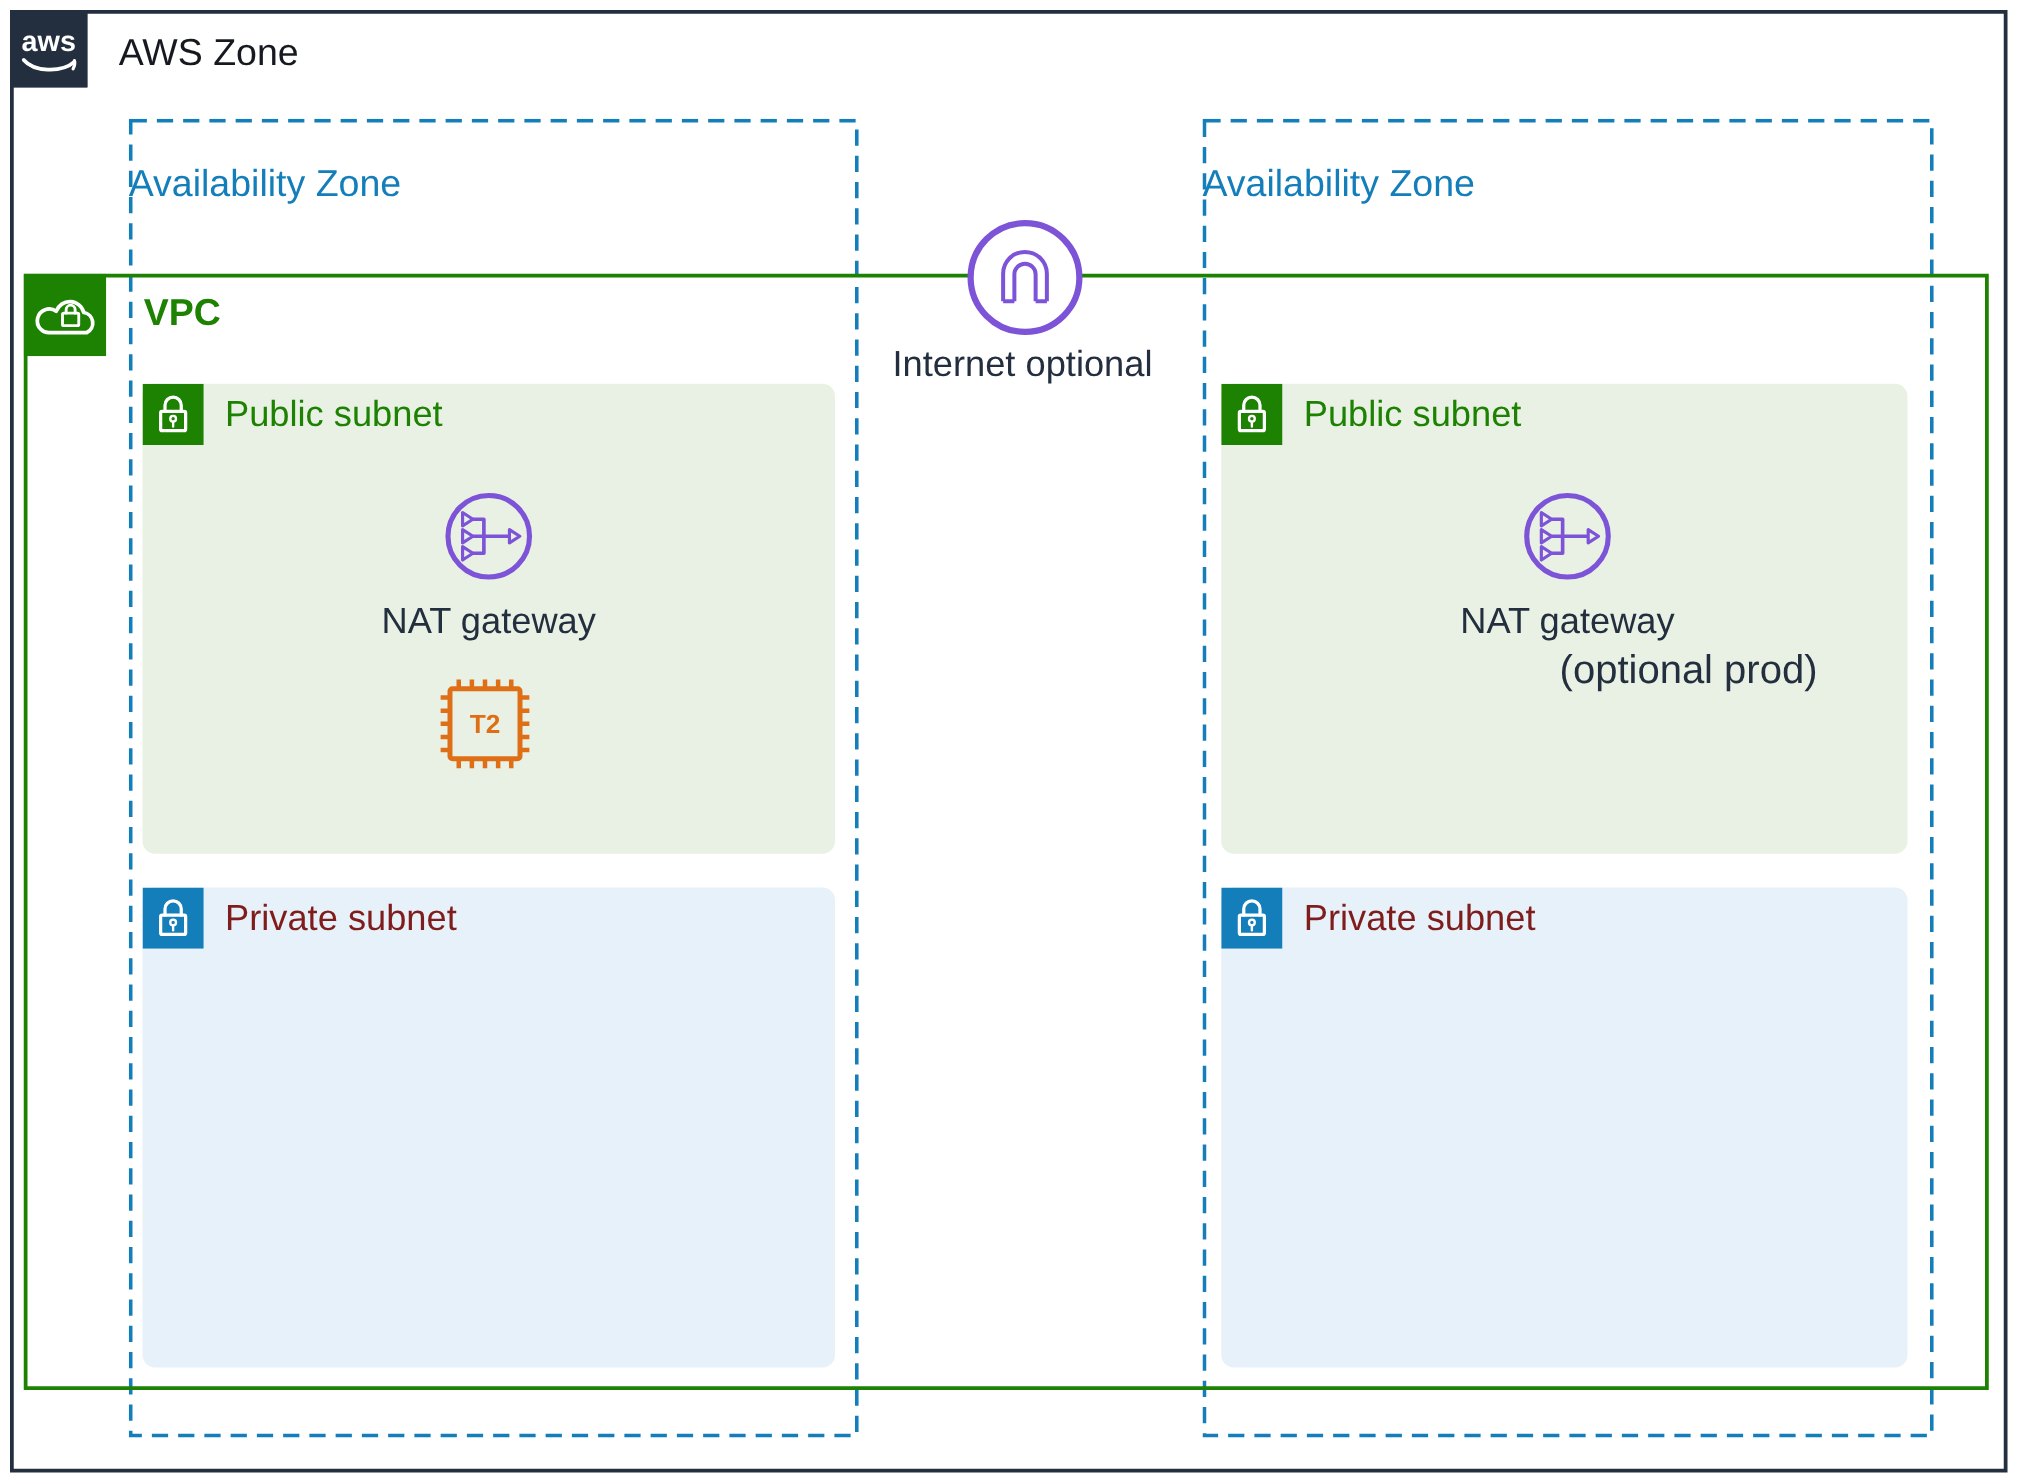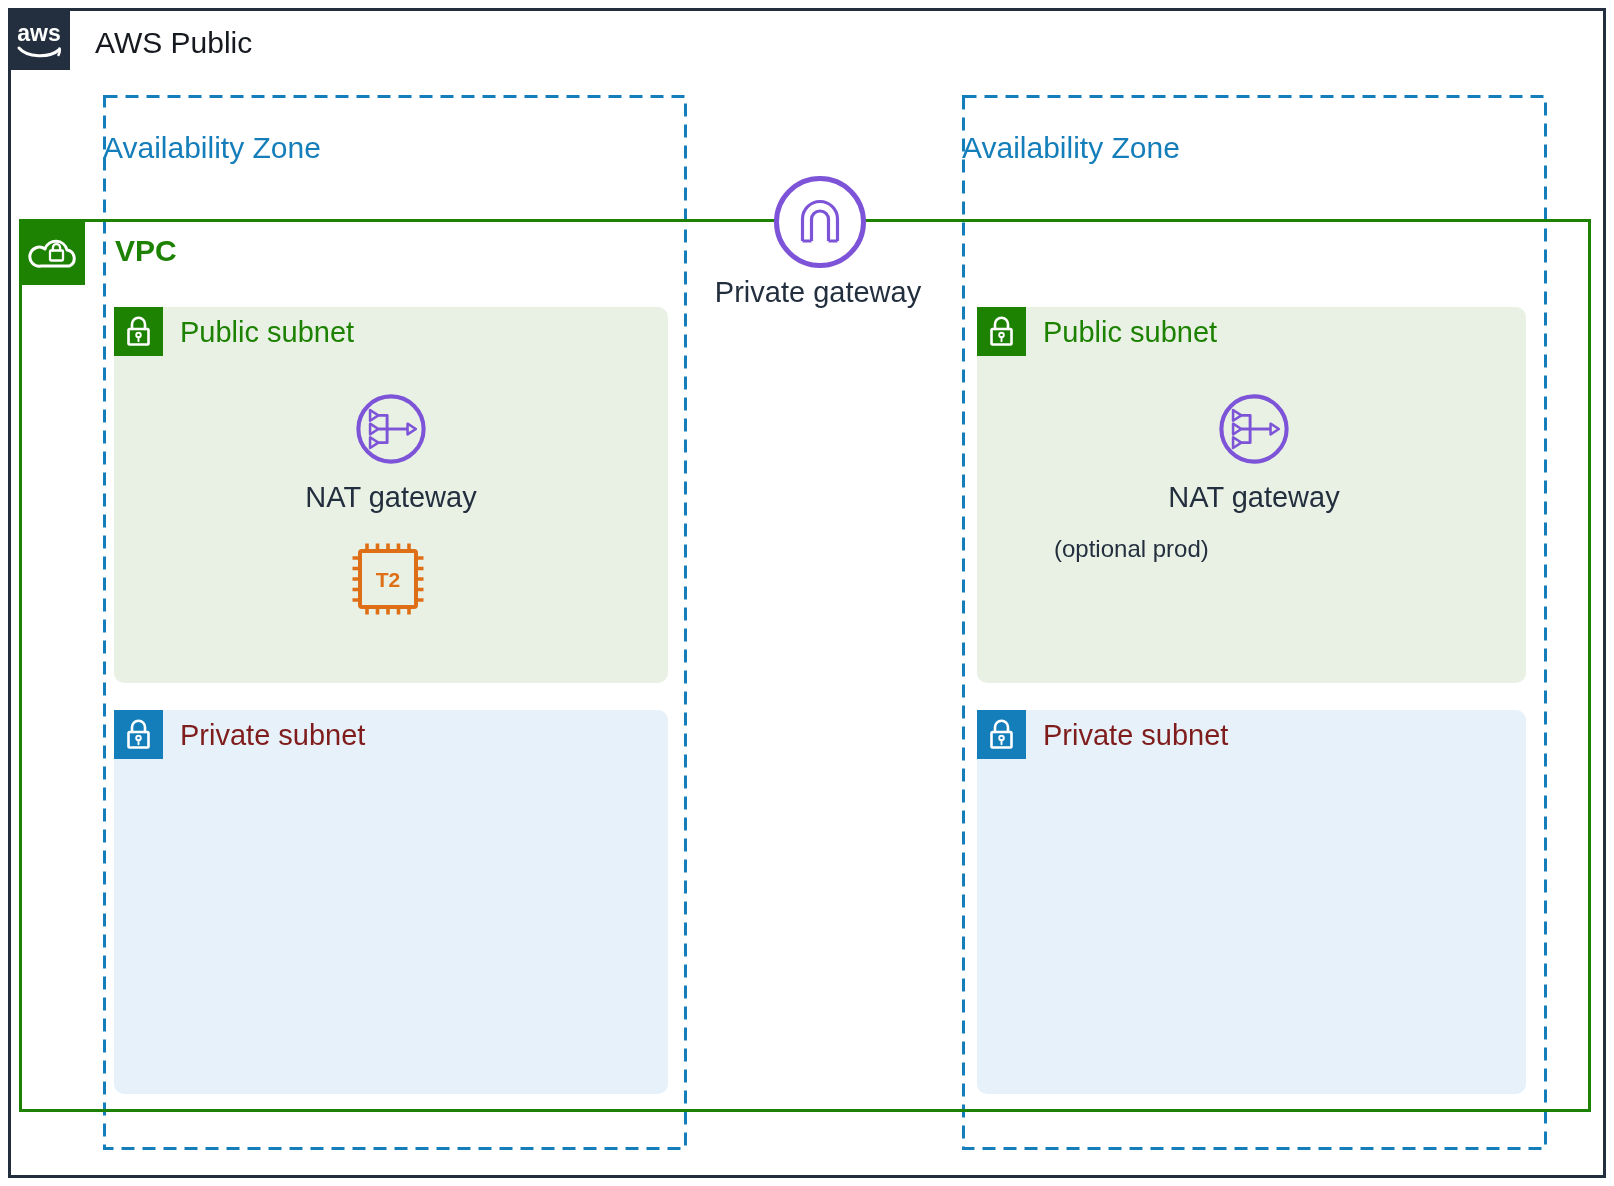--- a/index.html
+++ b/index.html
@@ -43,21 +43,21 @@
   
   .igw-icon{left:773px;top:175px;width:94px;height:94px;}
   .igw-label{left:618px;top:276px;width:400px;text-align:center;
              font-size:29px;color:#232F3E;white-space:nowrap;}
 
   
   .nat1-icon{left:354px;top:392px;width:74px;height:74px;}
   .nat1-label{left:191px;top:481px;width:400px;text-align:center;font-size:29px;color:#232F3E;}
   .nat2-icon{left:1217px;top:392px;width:74px;height:74px;}
   .nat2-label{left:1054px;top:481px;width:400px;text-align:center;font-size:29px;color:#232F3E;}
-  .nat2-sub{left:1054px;top:517px;width:400px;text-align:left;font-size:24px;color:#232F3E;margin-top:18px;}
+  .nat2-sub{left:1054px;top:517px;width:400px;text-align:right;font-size:32px;color:#232F3E;}
 
   
   .bastion-icon{left:350px;top:541px;width:76px;height:76px;}
   .bastion-label{left:188px;top:628px;width:400px;text-align:center;font-size:29px;color:#232F3E;}
 </style>
 </head>
 <body>
 
 <div class="canvas">
 
@@ -142,21 +142,21 @@
   <div class="abs vpc-label">VPC</div>
 
   <svg class="abs igw-icon" viewBox="0 0 94 94">
     <circle cx="47" cy="47" r="43.5" fill="#ffffff" stroke="#7D54D8" stroke-width="5"></circle>
     <g fill="none" stroke="#7D54D8" stroke-width="3.2" stroke-linejoin="round">
       <path d="M29.5 66 V44 a17.5 17.5 0 0 1 35 0 V66"></path>
       <path d="M38.5 66 V44.5 a8.5 8.5 0 0 1 17 0 V66"></path>
       <path d="M29.5 66 H38.5 M55.5 66 H64.5"></path>
     </g>
   </svg>
-  <div class="abs igw-label">Private gateway</div>
+  <div class="abs igw-label">Internet optional</div>
 
   <svg class="abs nat1-icon" viewBox="0 0 76 76">
     <circle cx="38" cy="38" r="33.5" fill="none" stroke="#7D54D8" stroke-width="4.2"></circle>
     <g fill="none" stroke="#7D54D8" stroke-linejoin="round">
       <path d="M16.5 18.5 L25 24 L16.5 29.5 Z" stroke-width="2.6"></path>
       <path d="M16.5 32.5 L25 38 L16.5 43.5 Z" stroke-width="2.6"></path>
       <path d="M16.5 46.5 L25 52 L16.5 57.5 Z" stroke-width="2.6"></path>
       <path d="M25 24 H34 V52 H25" stroke-width="3"></path>
       <path d="M25 38 H55" stroke-width="3"></path>
       <path d="M55 32.5 L63.5 38 L55 43.5 Z" stroke-width="2.6"></path>
@@ -186,15 +186,15 @@
              M67 17 H73.5 M67 27.5 H73.5 M67 38 H73.5 M67 48.5 H73.5 M67 59 H73.5" stroke="#DE6F16" stroke-width="3.6" fill="none"></path>
     <text x="38" y="45.5" text-anchor="middle" font-size="21" font-weight="bold" font-family="Liberation Sans, DejaVu Sans, sans-serif" fill="#DE6F16">T2</text>
   </svg>
 
   <svg class="abs aws-logo" viewBox="0 0 62 62">
     <rect x="0" y="0" width="62" height="62" fill="#232F3E"></rect>
     <text x="31" y="33" text-anchor="middle" font-size="23" font-weight="bold" font-family="Liberation Sans, DejaVu Sans, sans-serif" fill="#ffffff">aws</text>
     <path d="M11 40 C 19 49.5, 41 50.5, 51.5 41.5" fill="none" stroke="#ffffff" stroke-width="3" stroke-linecap="round"></path>
     <path d="M51.5 40.5 q0.8 3.5 -1 6.5" fill="none" stroke="#ffffff" stroke-width="2.6" stroke-linecap="round"></path>
   </svg>
-  <div class="abs title">AWS Public</div>
+  <div class="abs title">AWS Zone</div>
 
 </div>
 
 </body></html>

